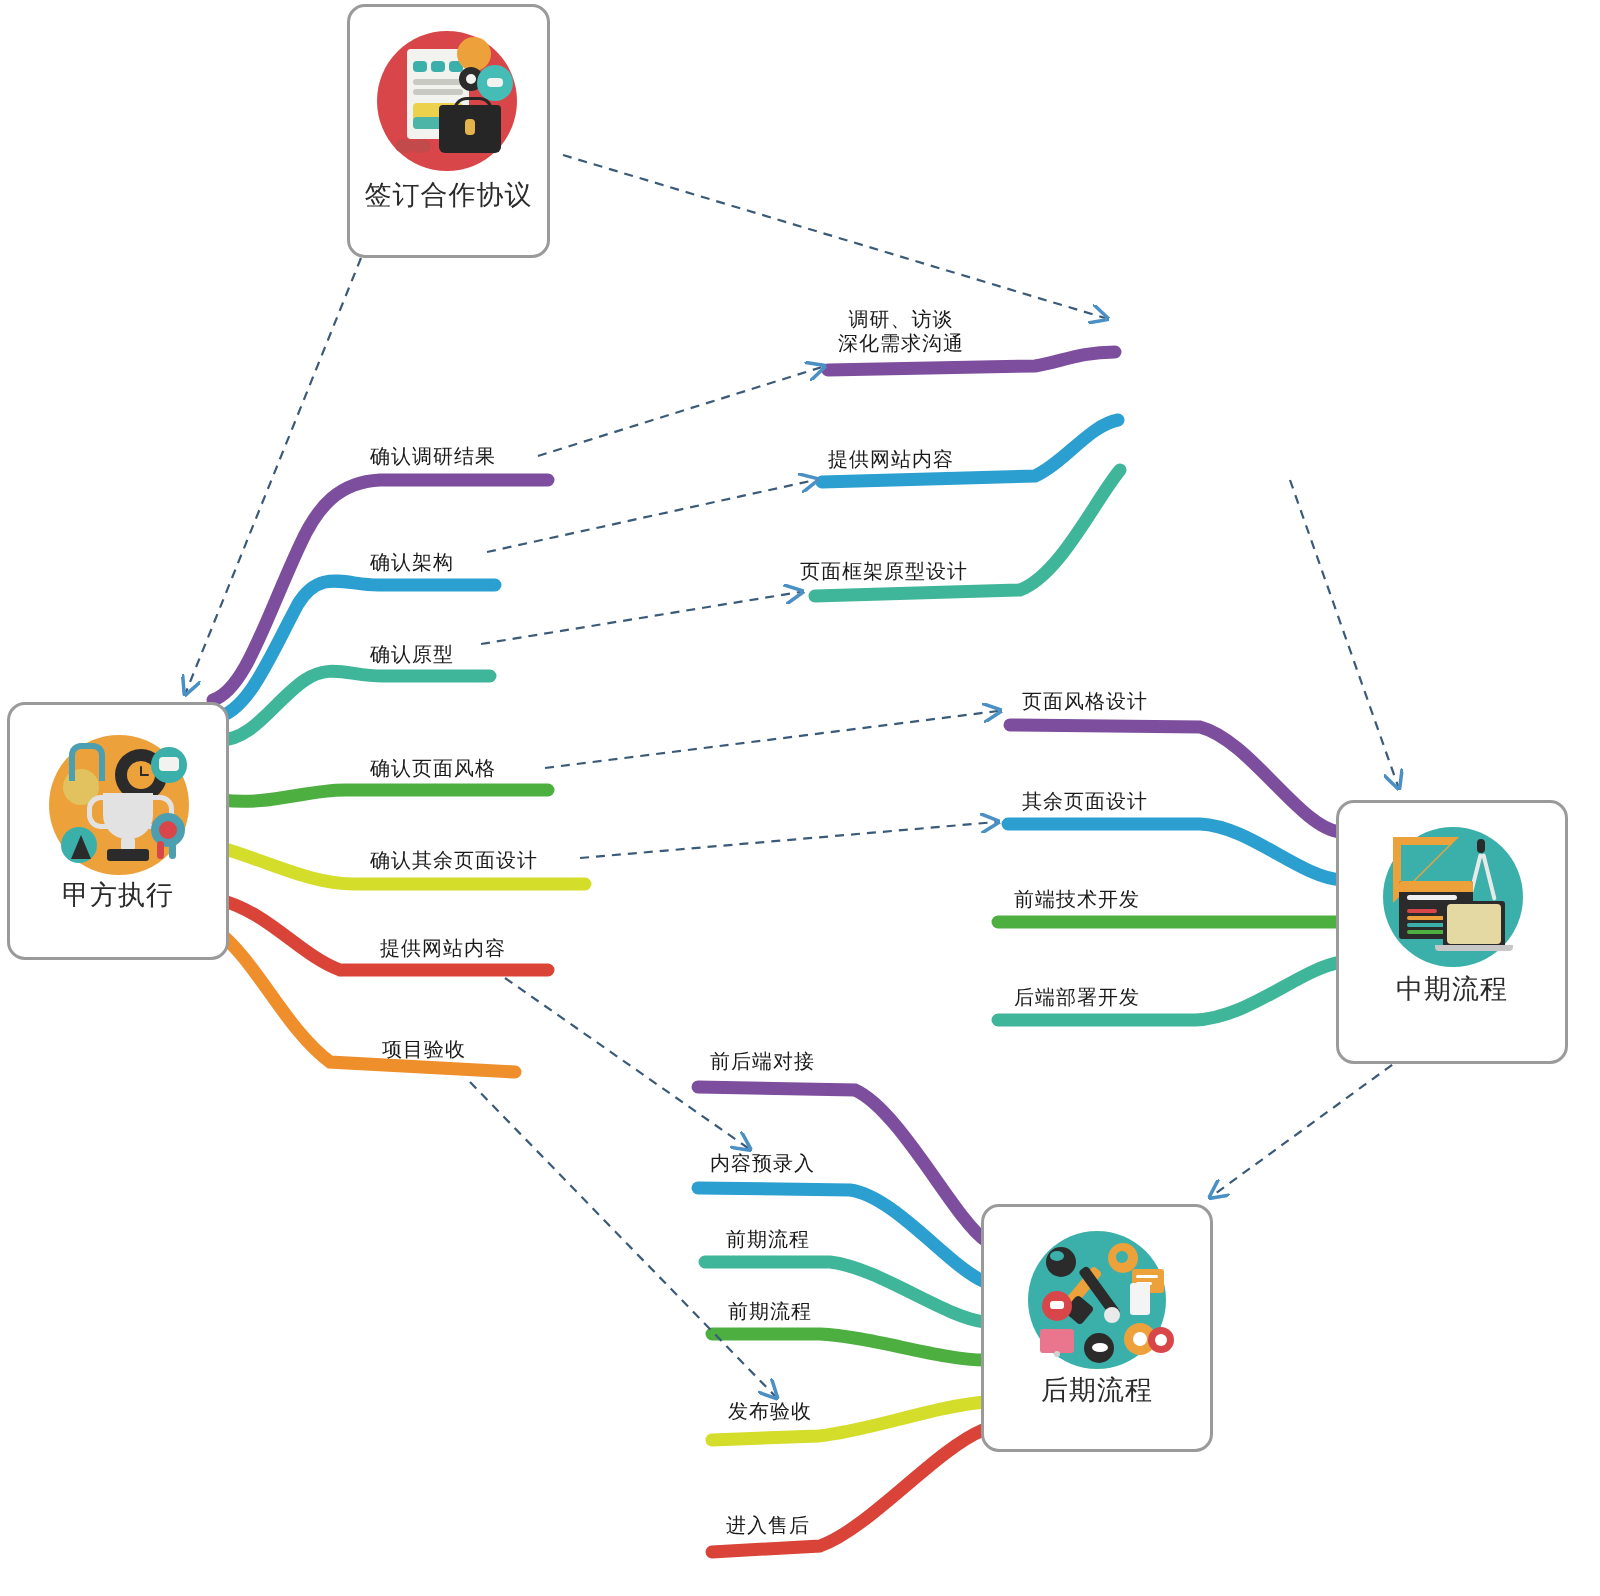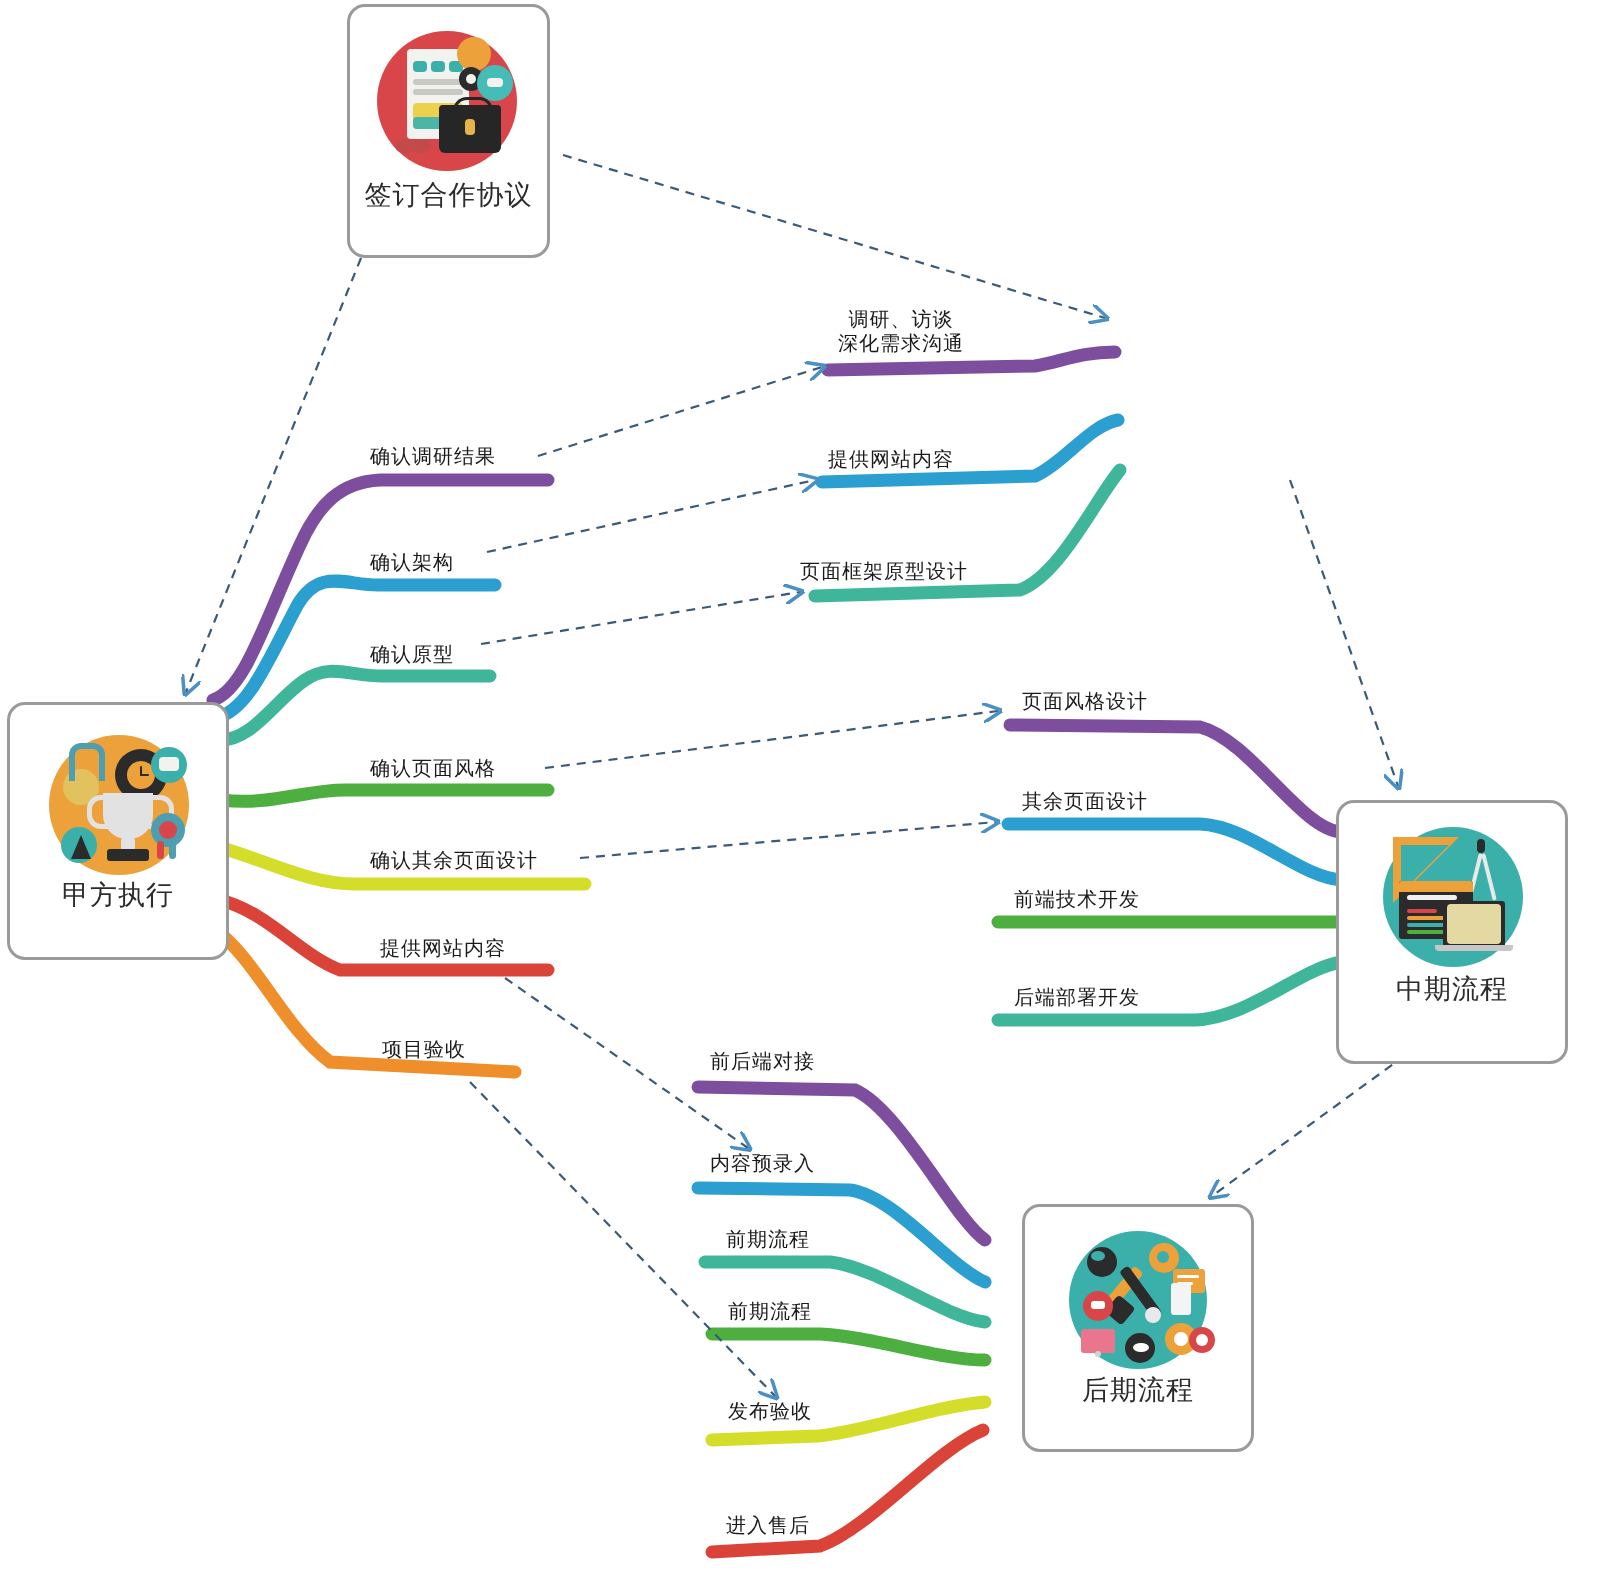--- a/index.html
+++ b/index.html
@@ -149,21 +149,21 @@
       <div class="rr" style="left:42px;top:101px;width:46px;height:4px;background:#eda13a;"></div>
       <div class="rr" style="left:42px;top:108px;width:38px;height:4px;background:#3bb0ab;"></div>
       <div class="rr" style="left:42px;top:115px;width:52px;height:4px;background:#4caf3f;"></div>
       <div class="rr" style="left:78px;top:86px;width:62px;height:46px;background:#2b2b2b;border-radius:3px;"></div>
       <div class="rr" style="left:82px;top:89px;width:54px;height:40px;background:#e4d9a2;"></div>
       <div class="rr" style="left:70px;top:130px;width:78px;height:6px;background:#c7c7c7;border-radius:0 0 4px 4px;"></div>
     </div>
     <div class="cap">中期流程</div>
   </div>
 
-  <div class="node" style="left:981px;top:1204px;width:232px;height:248px;padding-top:14px;margin-left:41px;">
+  <div class="node" style="left:981px;top:1204px;width:232px;height:248px;padding-top:14px;">
     <div class="art" style="width:170px;height:155px;">
       <div class="circ" style="left:16px;top:10px;width:138px;height:138px;background:#3bb0ab;"></div>
       <div class="rr" style="left:62px;top:42px;width:12px;height:56px;background:#eda13a;border-radius:4px;transform:rotate(40deg);"></div>
       <div class="rr" style="left:56px;top:78px;width:22px;height:22px;background:#2b2b2b;border-radius:4px;transform:rotate(40deg);"></div>
       <div class="rr" style="left:82px;top:42px;width:11px;height:58px;background:#2b2b2b;border-radius:4px;transform:rotate(-36deg);"></div>
       <div class="circ" style="left:92px;top:86px;width:16px;height:16px;background:#e9e9e9;"></div>
       <div class="circ" style="left:34px;top:26px;width:30px;height:30px;background:#2b2b2b;"></div>
       <div class="circ" style="left:38px;top:30px;width:14px;height:10px;background:#3bb0ab;"></div>
       <div class="circ" style="left:96px;top:22px;width:30px;height:30px;background:#eda13a;"></div>
       <div class="rr" style="left:104px;top:30px;width:12px;height:12px;background:#3bb0ab;border-radius:8px;"></div>

